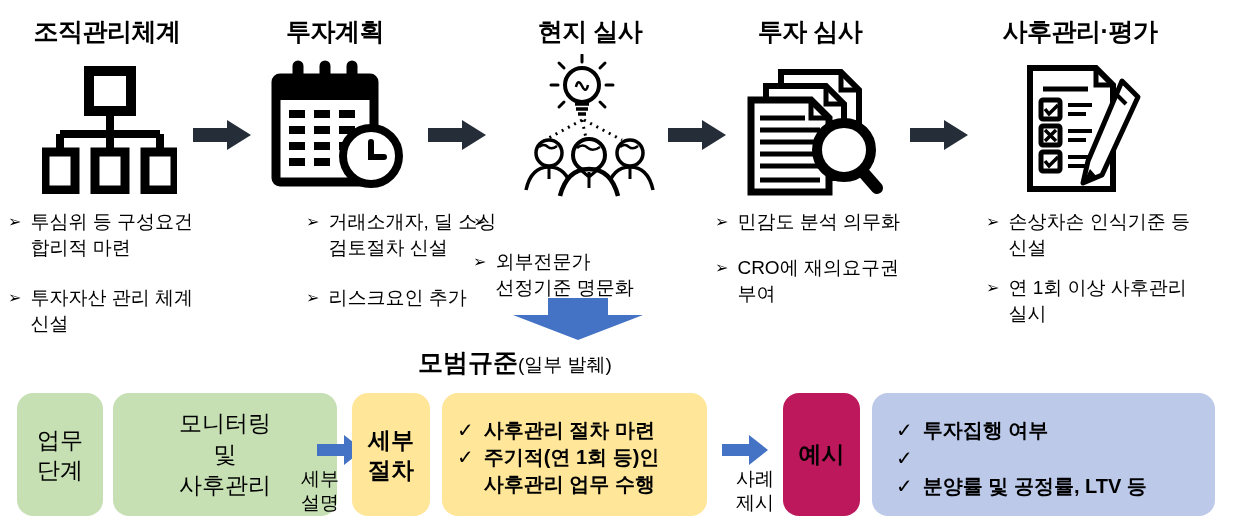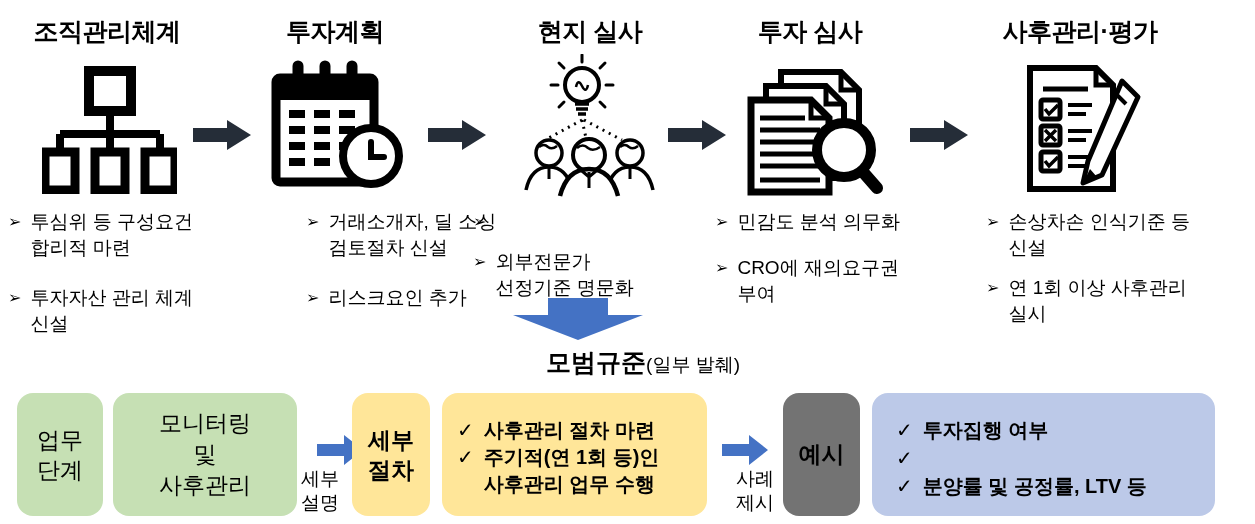--- a/index.html
+++ b/index.html
@@ -20,32 +20,32 @@
   .bullet .mk{flex:0 0 auto;font-size:16px;line-height:26px;}
   .bullet .tx{white-space:pre-line;}
   .bullets.c1{left:8px;width:292px;}   .bullets.c1 .bullet{margin-bottom:24px;}
   .bullets.c2{left:306px;width:288px;} .bullets.c2 .bullet{margin-bottom:24px;}
   .bullets.c3{left:473px;width:300px;} .bullets.c3 .bullet{margin-bottom:14px;}
   .bullets.c4{left:715px;width:292px;} .bullets.c4 .bullet{margin-bottom:20px;}
   .bullets.c5{left:986px;width:276px;} .bullets.c5 .bullet{margin-bottom:14px;}
   
   .down-arrow{position:absolute;left:513px;top:290px;}
   
-  .section-title{position:absolute;left:418px;top:338px;width:322px;text-align:right;white-space:nowrap;}
+  .section-title{position:absolute;left:418px;top:338px;width:322px;text-align:left;white-space:nowrap;}
   .section-title .main{font-size:25px;font-weight:700;}
   .section-title .suffix{font-size:19px;font-weight:400;}
   
   .flow-box{position:absolute;top:385px;height:123px;border-radius:16px;box-sizing:border-box;
     display:flex;flex-direction:column;justify-content:center;align-items:center;text-align:center;}
   .flow-box .bx-label{white-space:pre-line;}
   .g1{left:17px;width:86px;background:#c6e0b4;font-size:23px;font-weight:400;line-height:30px;}
-  .g2{left:113px;width:184px;background:#c6e0b4;font-size:23px;font-weight:400;line-height:31px;}
+  .g2{left:113px;width:224px;background:#c6e0b4;font-size:23px;font-weight:400;line-height:31px;}
   .y1{left:352px;width:78px;background:#ffe699;font-size:23px;font-weight:700;line-height:30px;}
   .y2{left:442px;width:265px;background:#ffe699;align-items:flex-start;padding:6px 6px 0 15px;}
-  .b1{left:783px;width:77px;background:#737373;font-size:23px;font-weight:700;}
+  .b1{left:783px;width:77px;background:#be185d;font-size:23px;font-weight:700;}
   .b2{left:872px;width:343px;background:#bcc9e8;align-items:flex-start;padding:6px 4px 0 24px;}
   .check-row{display:flex;gap:10px;align-items:flex-start;text-align:left;
     font-size:20px;font-weight:700;line-height:27px;}
   .b2 .check-row{line-height:28px;}
   .check-row .ck{flex:0 0 auto;}
   .check-row .tx{white-space:pre-line;}
   
   .flow-arrow{position:absolute;top:427px;}
   .flow-label{position:absolute;top:459px;font-size:19px;line-height:24px;
     text-align:center;white-space:pre-line;}

